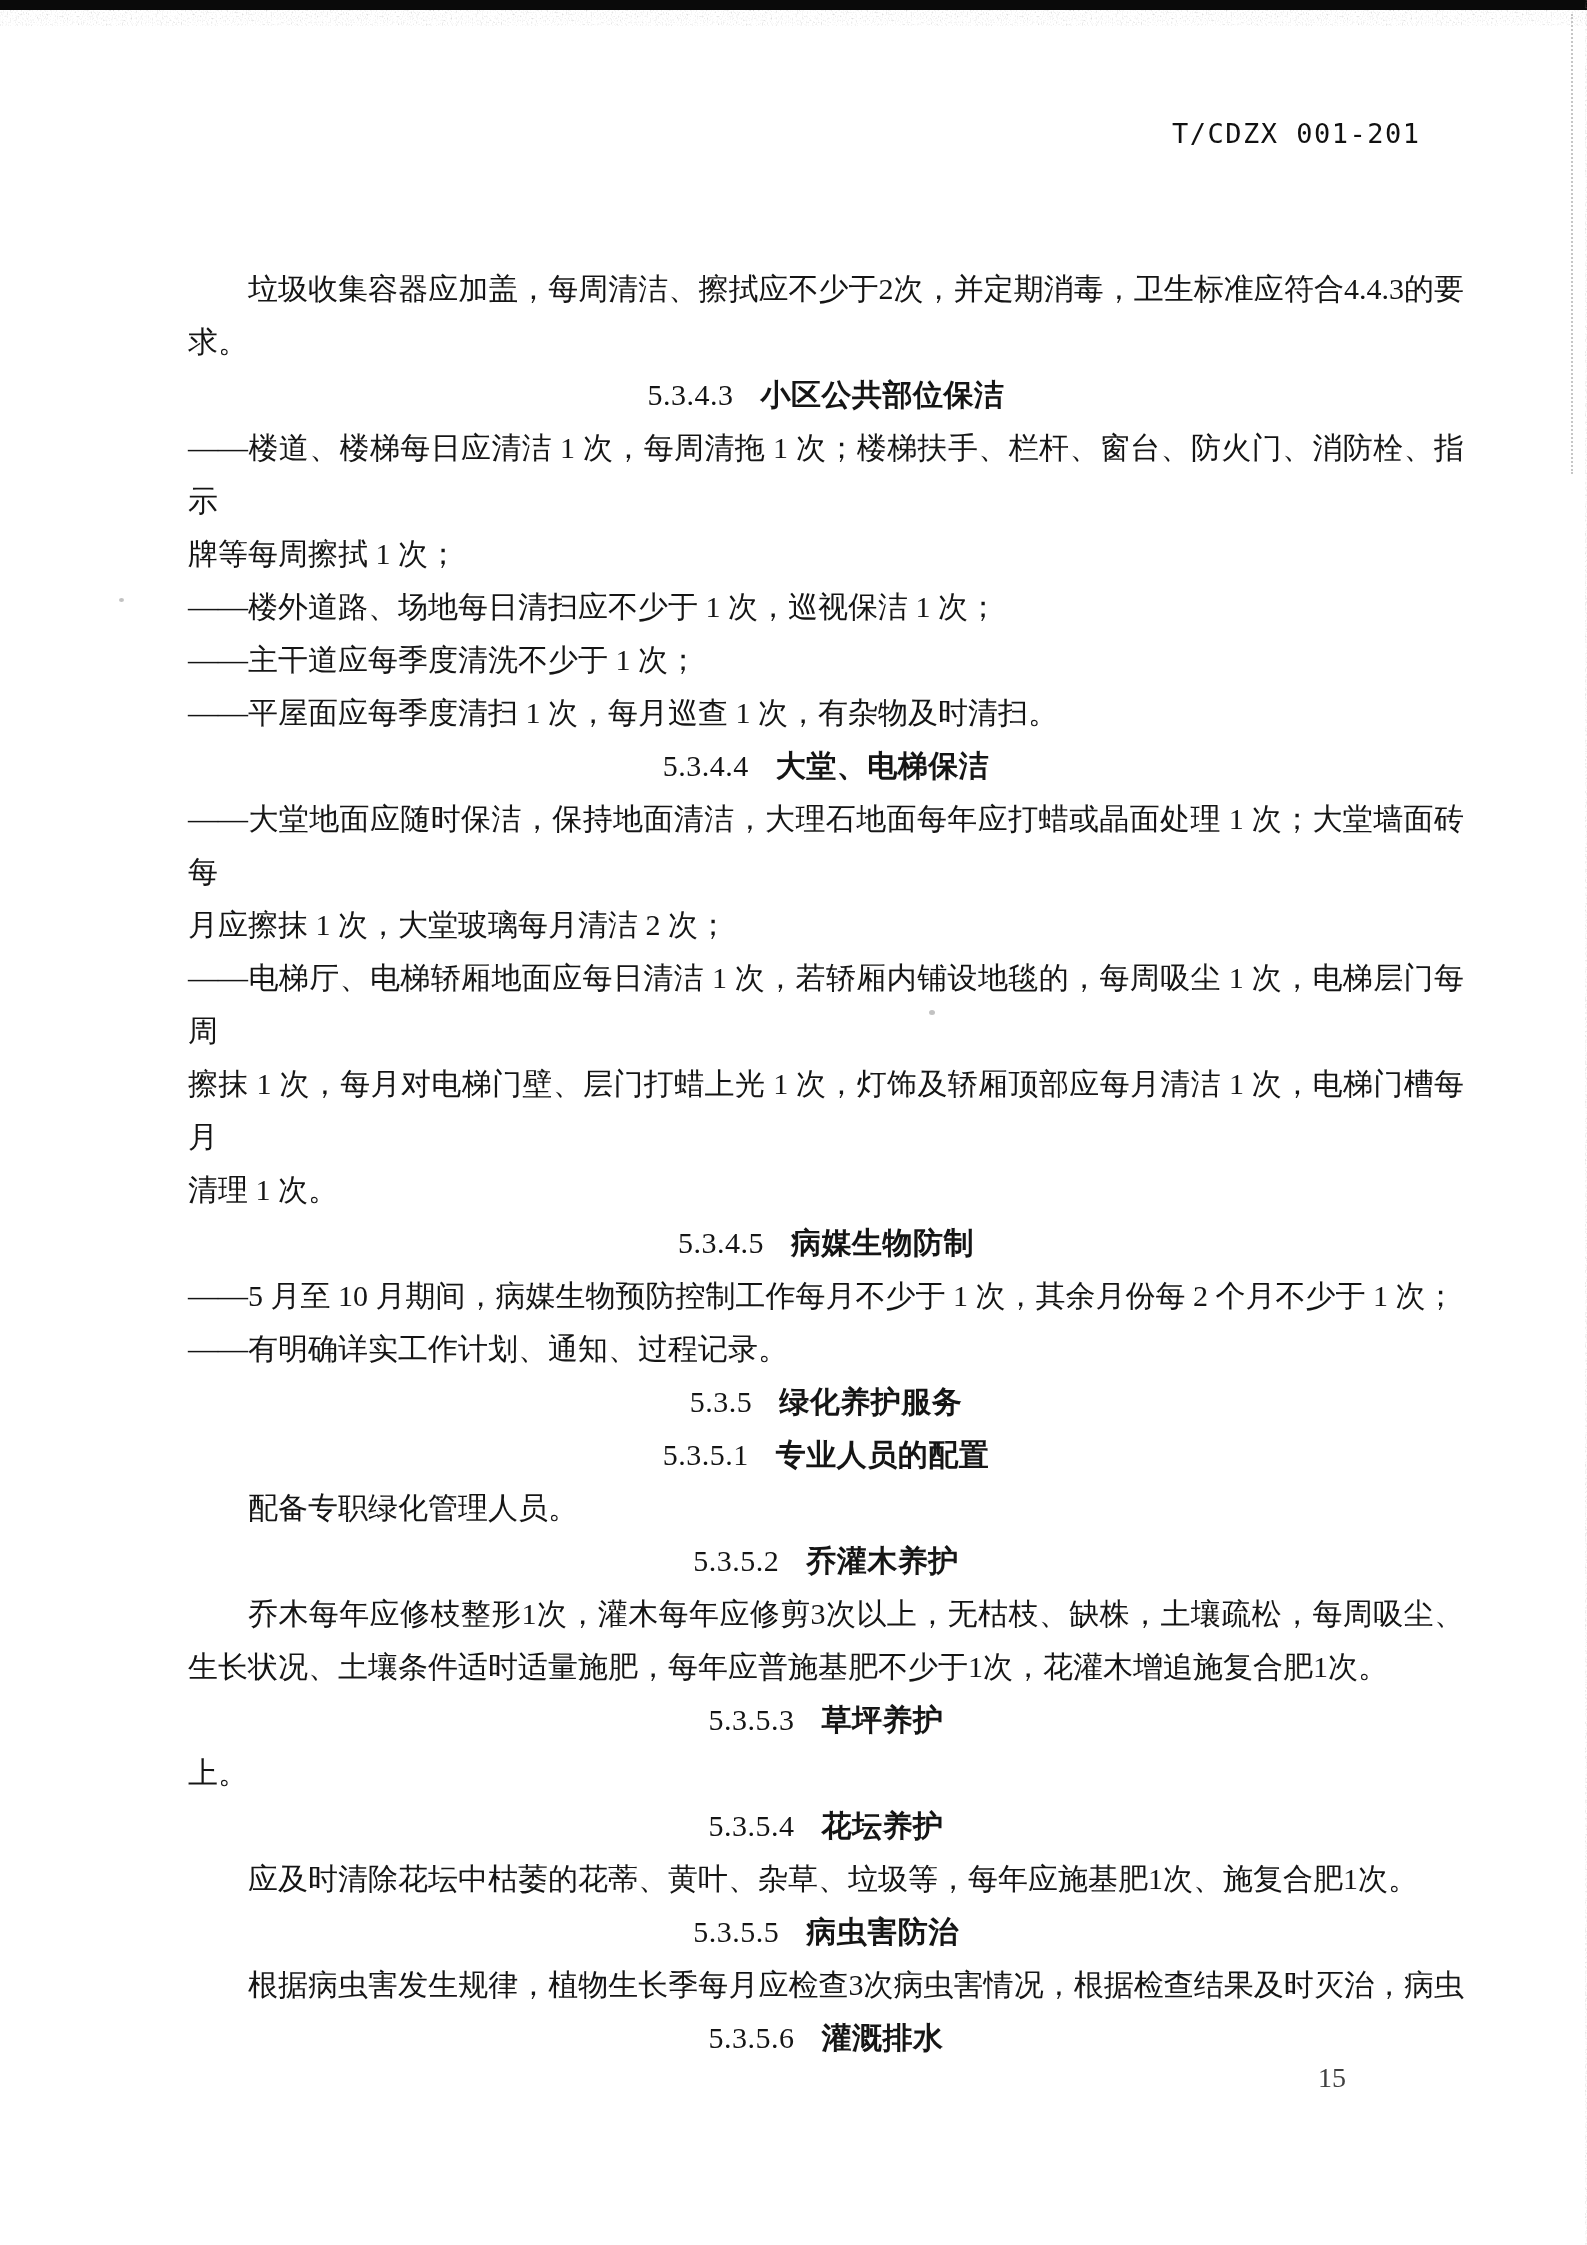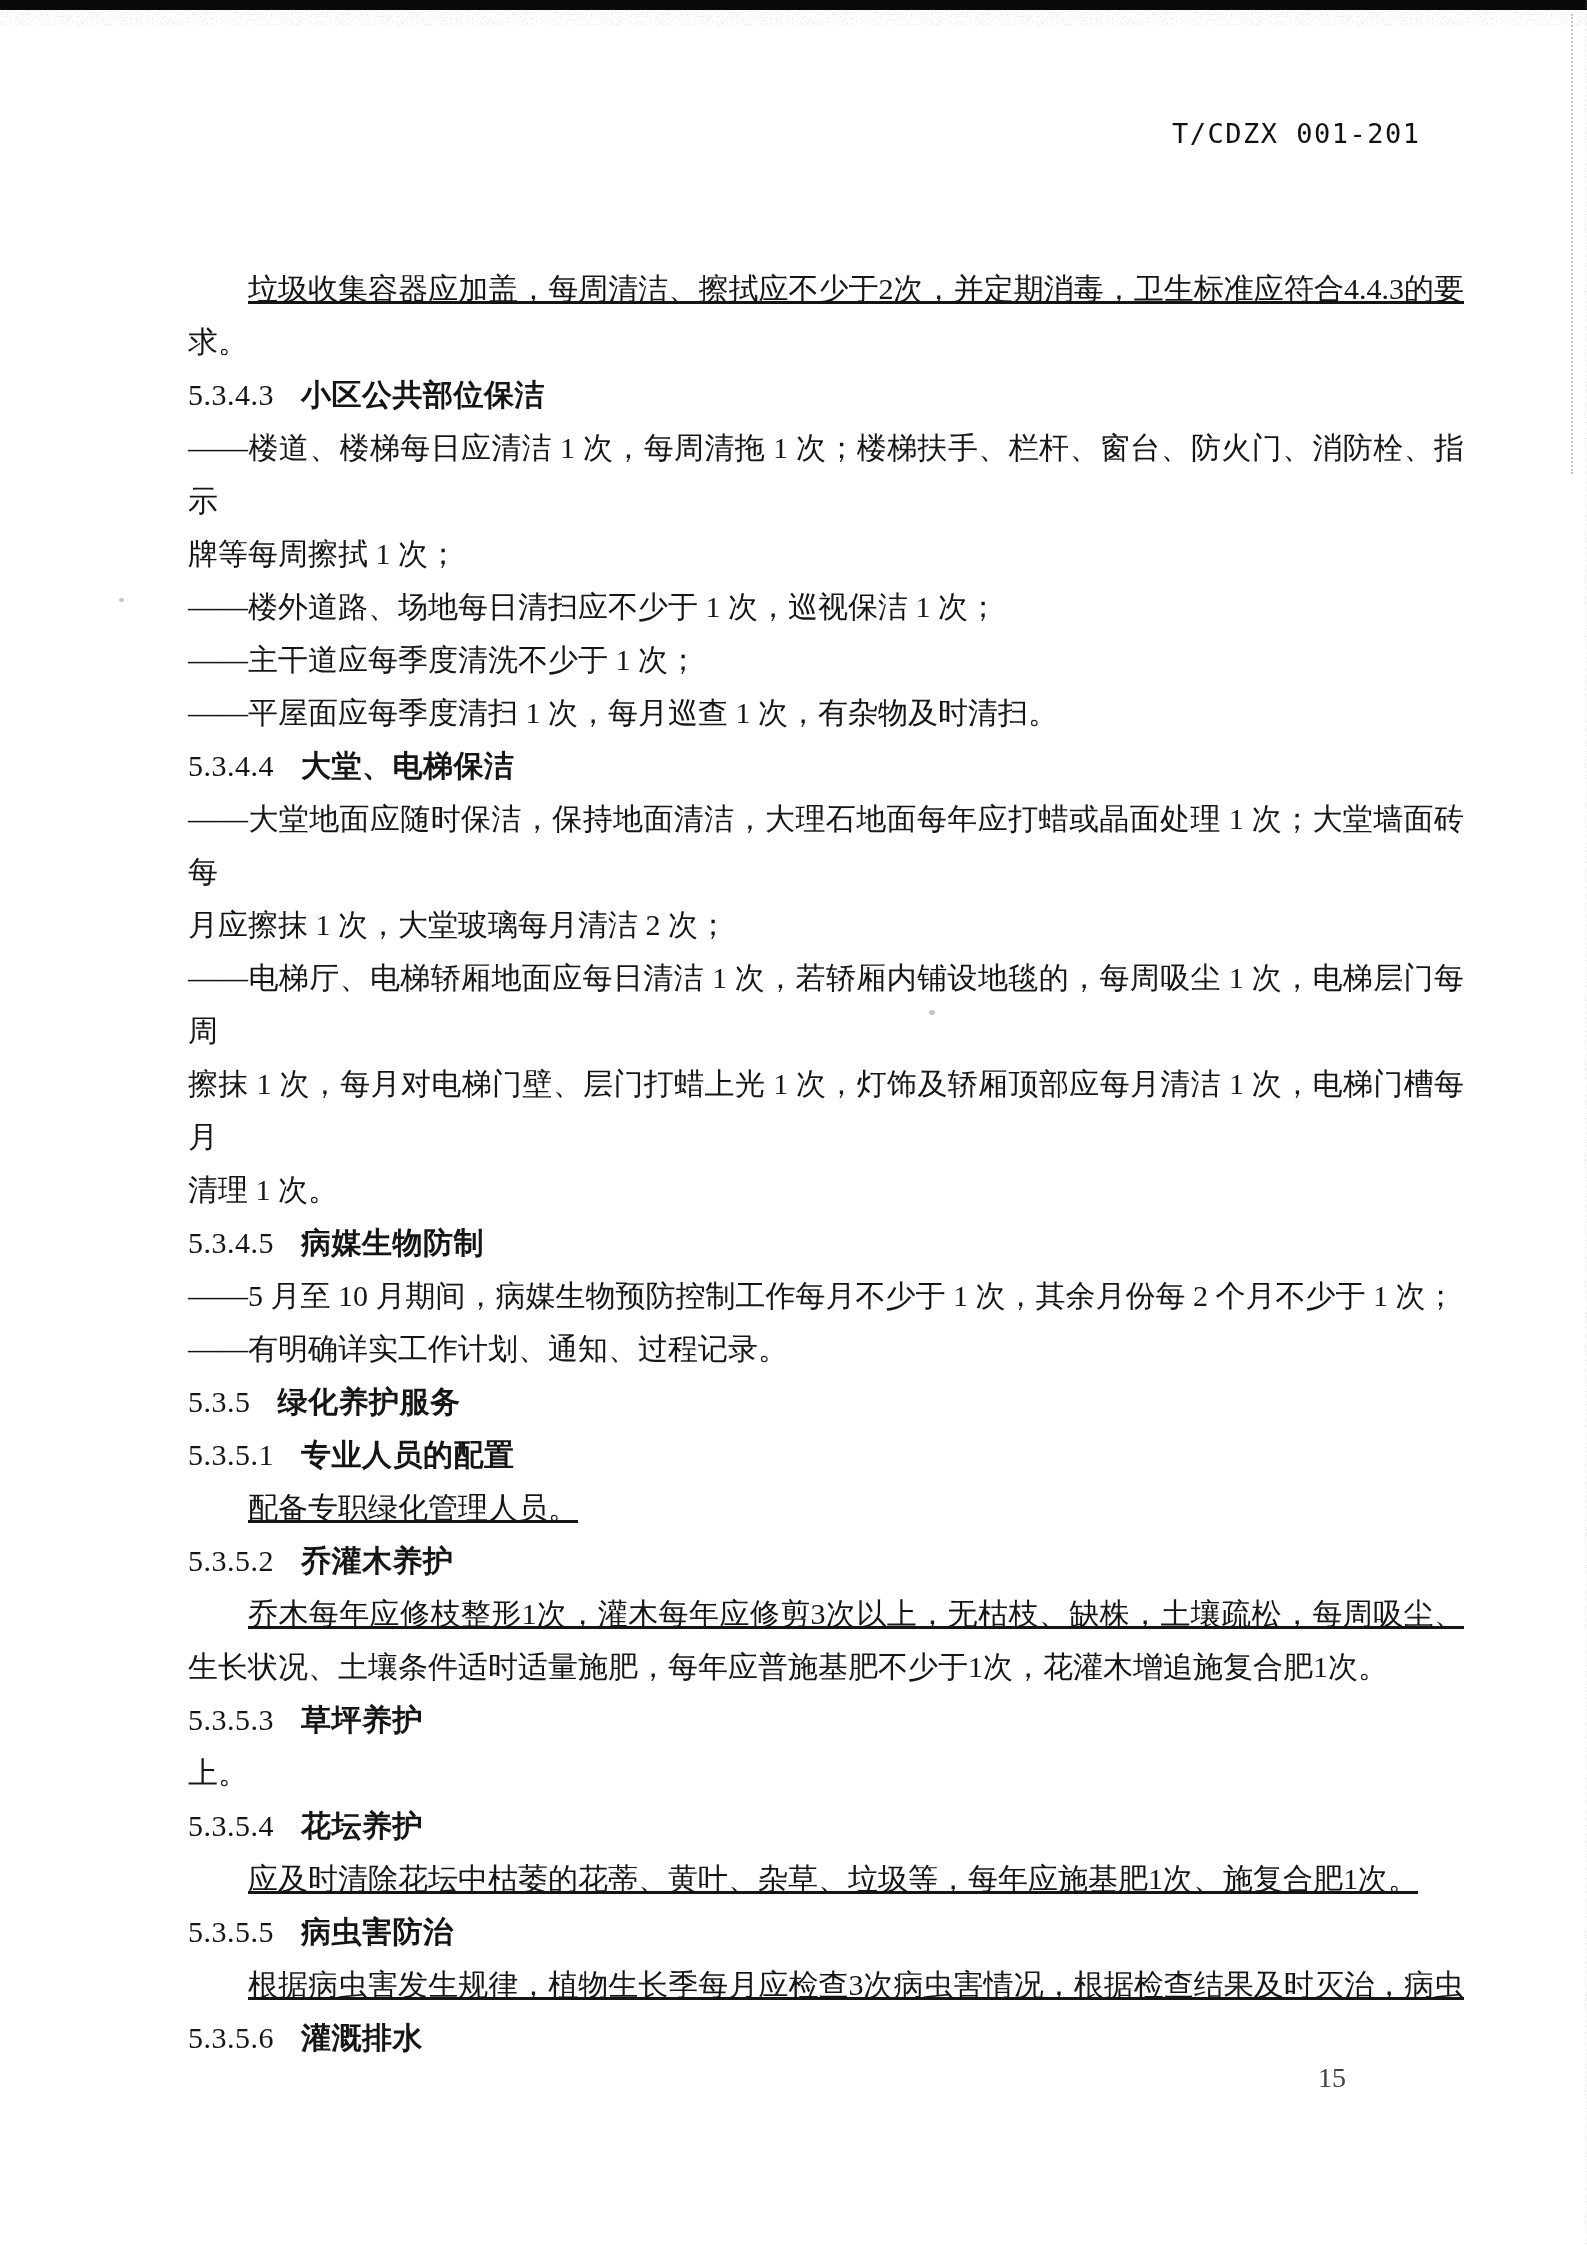--- a/index.html
+++ b/index.html
@@ -44,26 +44,26 @@
   }
 
   
   .body-text {
     position:absolute; top:262px; left:188px;
     width:1276px;
     font-size:30px; line-height:53px;
     text-align:justify;
   }
   .line { min-height:53px; }
-  .line.indent { text-indent:60px;text-decoration:underline; }
+  .line.indent { text-indent:60px; }
   .line.fill { text-align-last:justify; }
   .line.heading {
     font-family:"Liberation Sans", sans-serif;
     font-weight:600; letter-spacing:.5px;
-    text-align:left; 
+    text-align:center; 
   }
   .line.heading .h-num {
     font-family:"Liberation Serif", serif;
     font-weight:500;
   }
   .line.heading .h-title { margin-left:27px; }
 </style>
 </head>
 <body>
 

